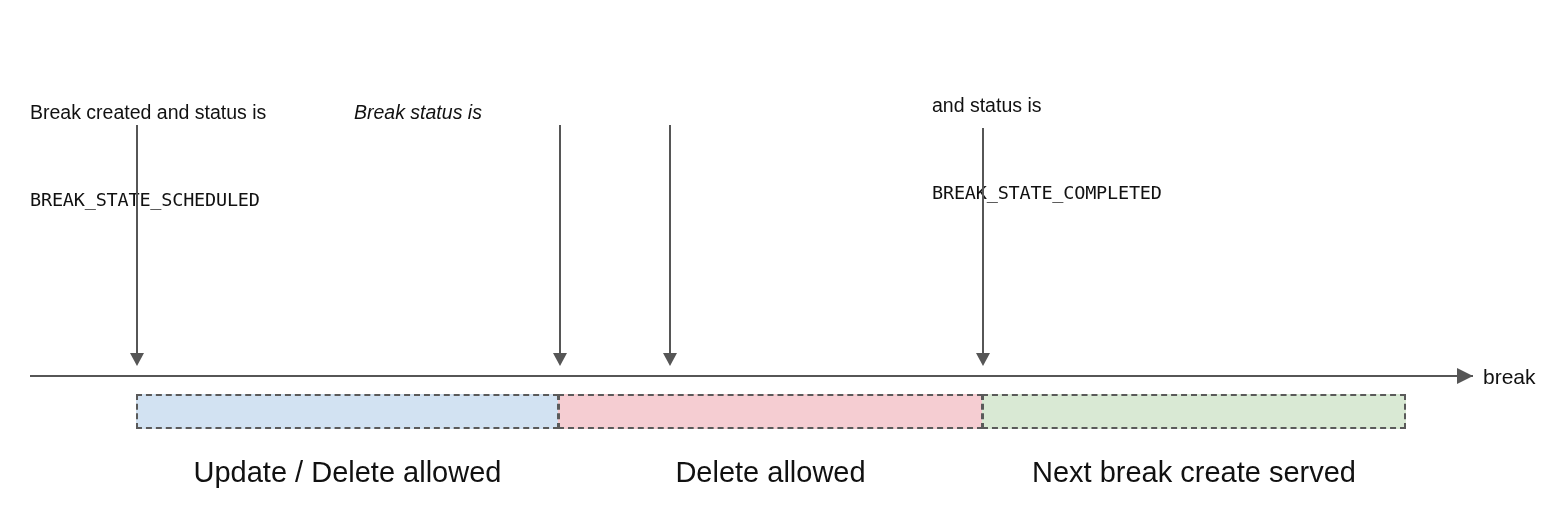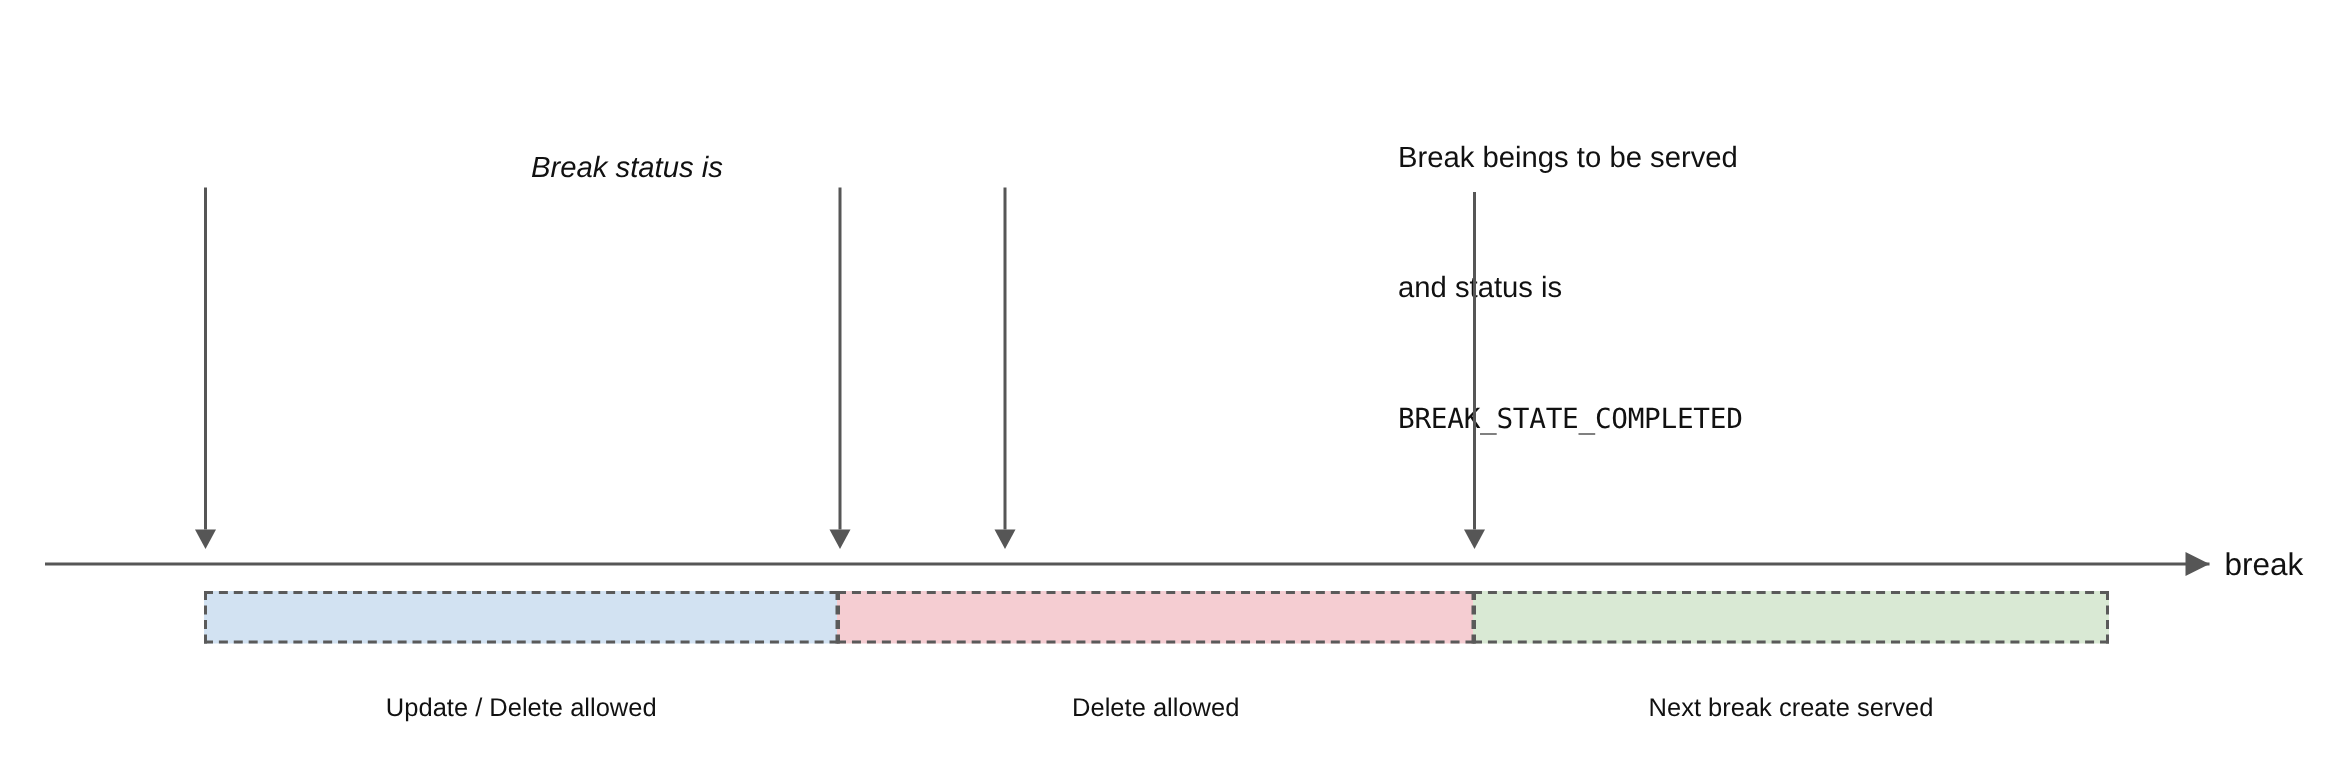--- a/index.html
+++ b/index.html
@@ -109,44 +109,47 @@
     border: 2px dashed #5a5a5a;
   }
   #bar-scheduled  { left: 136px; width: 423px; }
   #bar-decisioned { left: 558px; width: 425px; }
   #bar-completed  { left: 982px; width: 424px; }
 
   
   .caption {
     position: absolute;
     top: 458px;
-    font-size: 17px;
+    font-size: 29px;
     line-height: 28px;
     color: #111111;
     text-align: center;
     font-family: "Liberation Sans", sans-serif;
     white-space: pre;
   }
   #cap-1 { left: 136px; width: 423px; }
   #cap-2 { left: 558px; width: 425px; }
   #cap-3 { left: 982px; width: 424px; }
 </style>
 </head>
 <body>
 
 <div id="diagram">
 
+  <div class="annotation" id="ann-1">
+    <span class="prose">Break created and status is</span>
+    <span class="code">BREAK_STATE_SCHEDULED</span>
+  </div>
 
   <div class="annotation" id="ann-2">
     <span class="prose">Break status is</span>
   </div>
 
 
   <div class="annotation" id="ann-4">
-    <span class="prose">Break beings to be served</span>
     <span class="prose">and status is</span>
     <span class="code">BREAK_STATE_COMPLETED</span>
   </div>
 
   <div class="event-arrow" id="arrow-1">
     <div class="shaft" style="height:228px;"></div>
     <div class="head" style="top:228px;"></div>
   </div>
 
   <div class="event-arrow" id="arrow-2">

